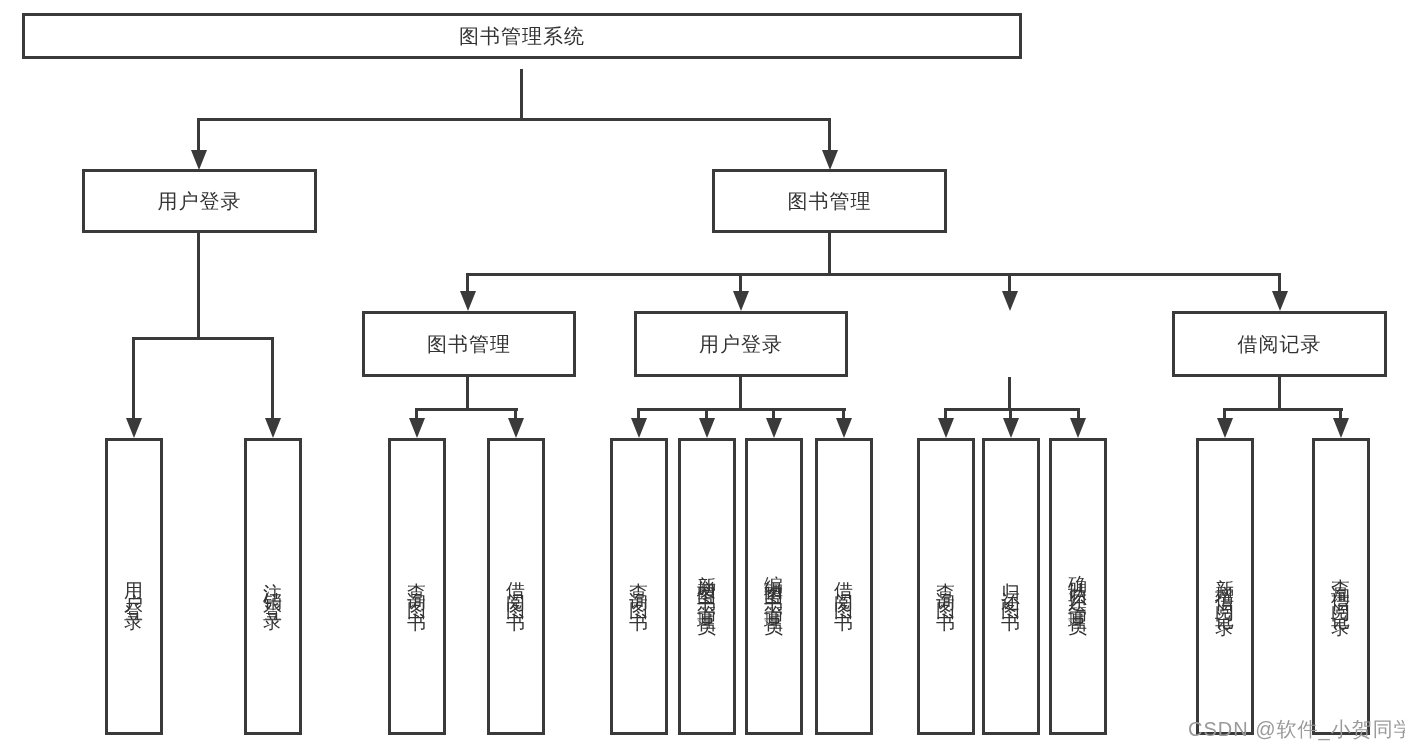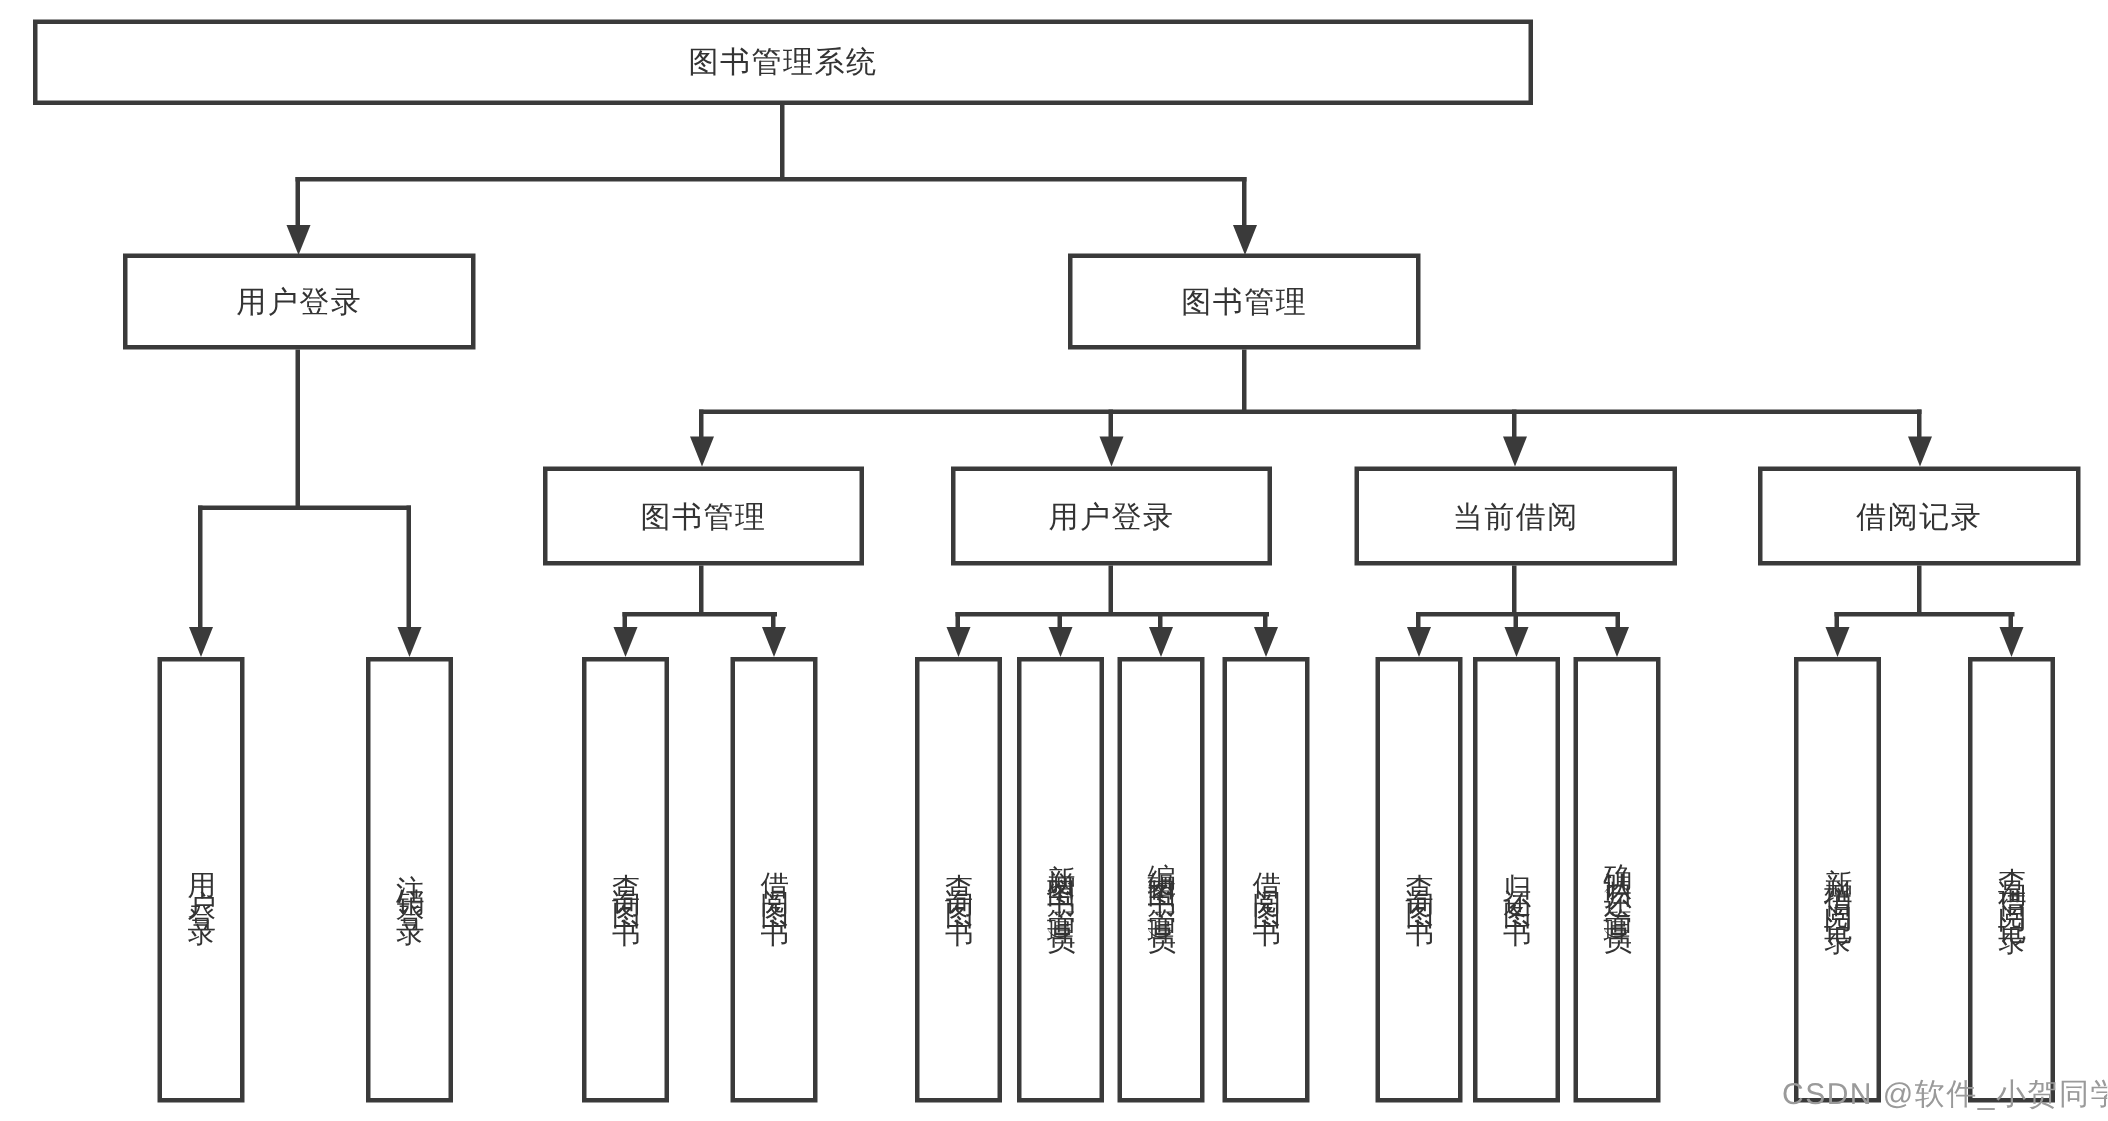--- a/index.html
+++ b/index.html
@@ -26,28 +26,27 @@
   .watermark{
     position:absolute;left:1188px;top:716px;font-size:20px;color:#9a9a9a;
     letter-spacing:1px;white-space:nowrap;
   }
 </style>
 </head>
 <body>
 
 <div id="stage">
 
-  <div class="node" style="left:22px;top:13px;width:1000px;height:57px;">图书管理系统</div>
+  <div class="node" style="left:22px;top:13px;width:1000px;height:46px;">图书管理系统</div>
 
   <div class="node" style="left:82px;top:169px;width:235px;height:64px;">用户登录</div>
   <div class="node" style="left:712px;top:169px;width:235px;height:64px;">图书管理</div>
 
   <div class="node" style="left:362px;top:311px;width:214px;height:66px;">图书管理</div>
   <div class="node" style="left:634px;top:311px;width:214px;height:66px;">用户登录</div>
-  <div class="node" style="left:903px;top:311px;width:215px;height:66px;">当前借阅</div>
   <div class="node" style="left:1172px;top:311px;width:215px;height:66px;">借阅记录</div>
 
   <div class="node col" style="left:105px;top:438px;width:58px;height:297px;">
     <span class="vtext">用户登录</span>
   </div>
   <div class="node col" style="left:244px;top:438px;width:58px;height:297px;">
     <span class="vtext">注销登录</span>
   </div>
   <div class="node col" style="left:388px;top:438px;width:58px;height:297px;">
     <span class="vtext">查询图书</span>

